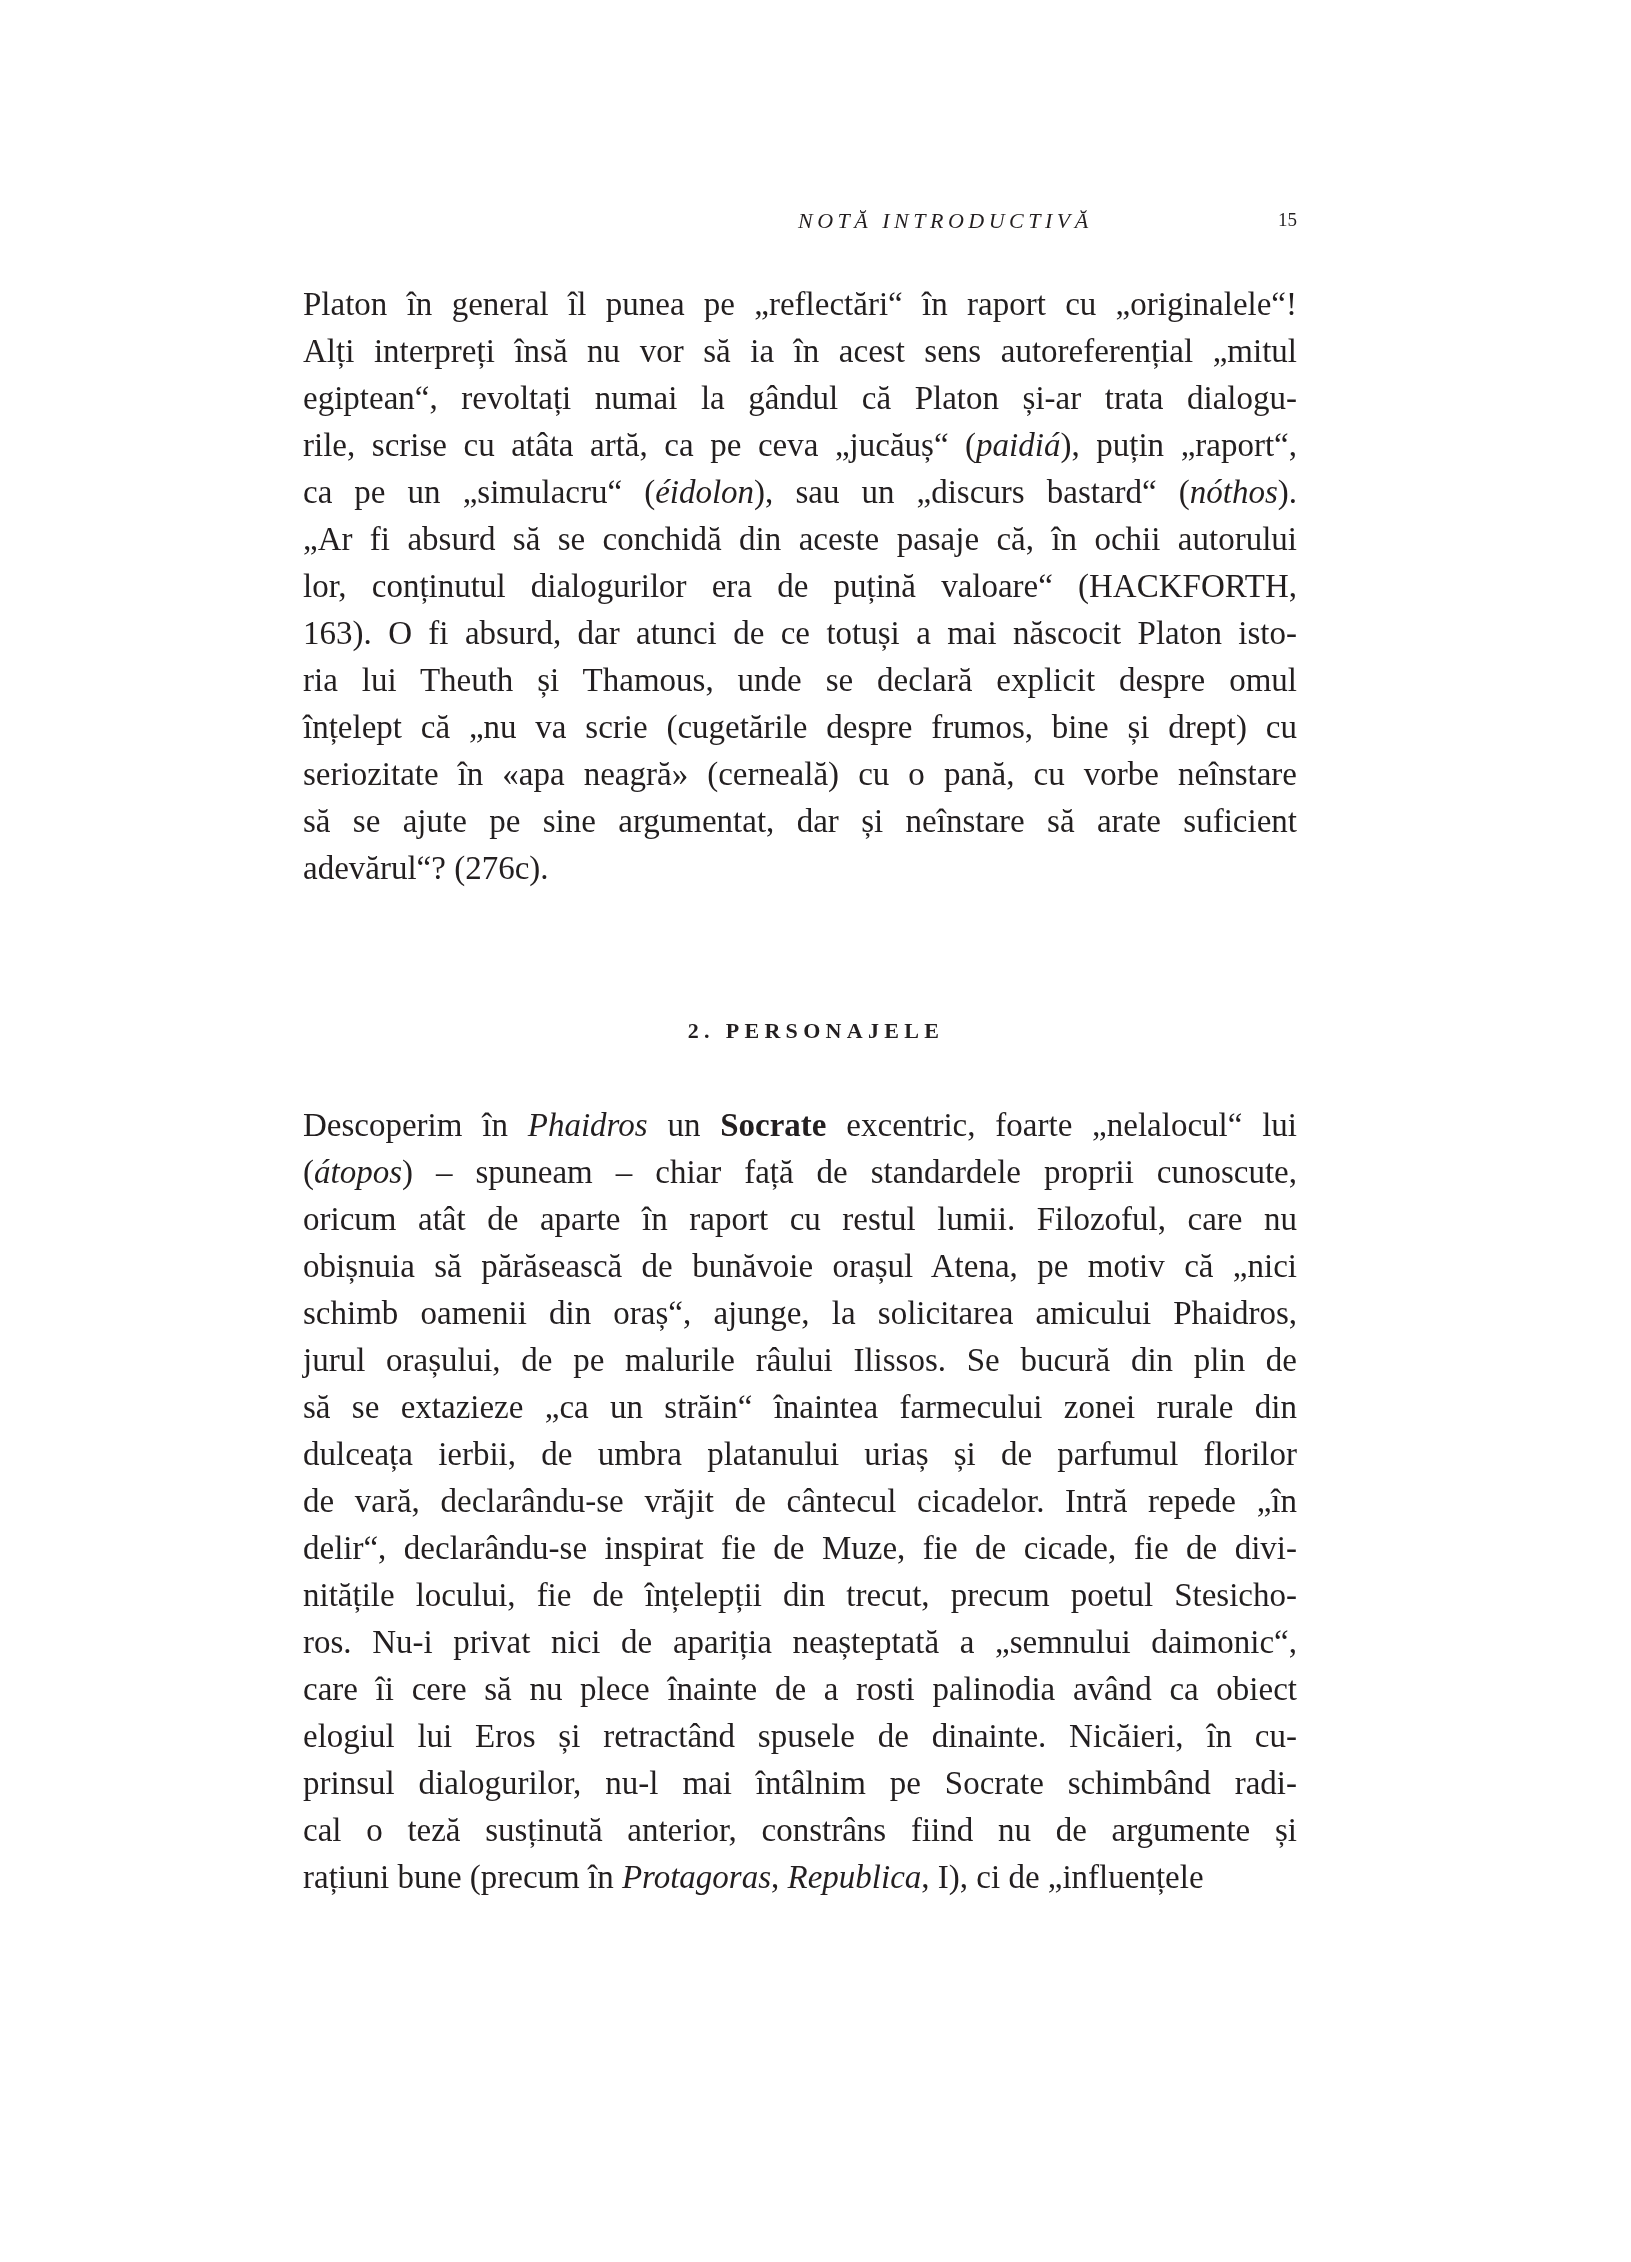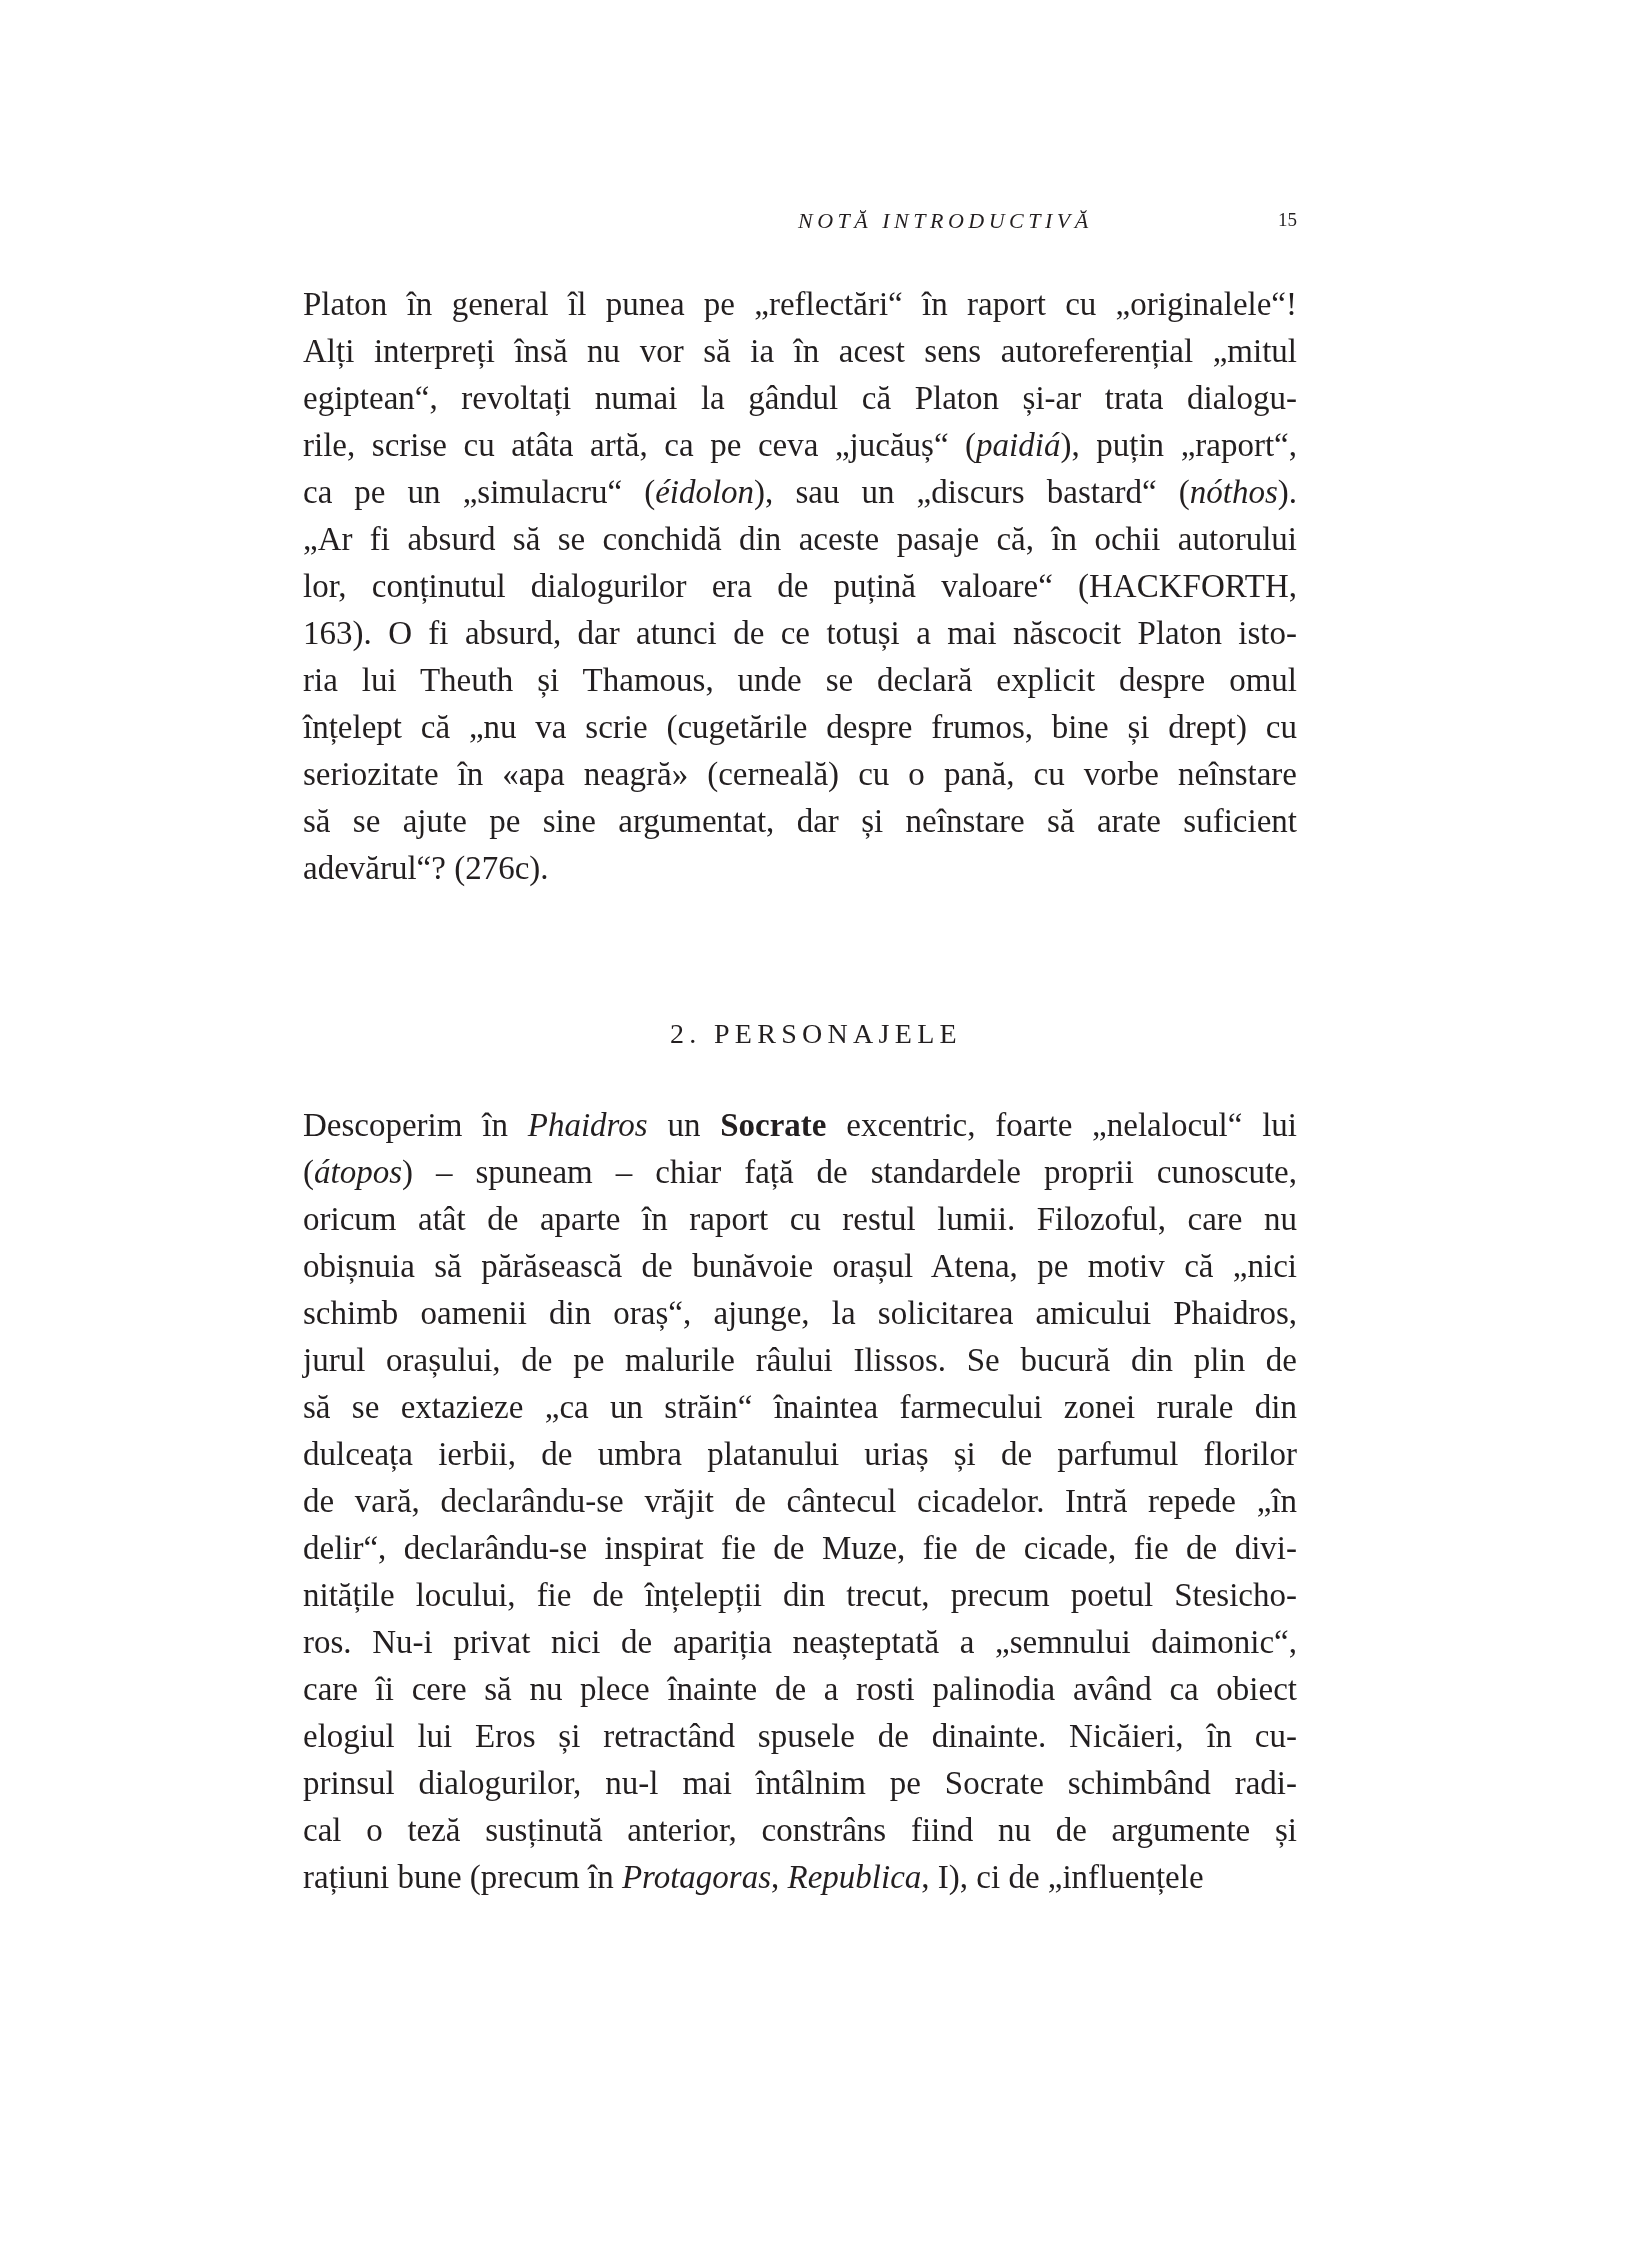--- a/index.html
+++ b/index.html
@@ -6,21 +6,21 @@
   body { width: 1632px; height: 2263px; position: relative; overflow: hidden; }
   .page { position: absolute; left: 0; top: 0; width: 1632px; height: 2263px; background: #ffffff; color: #231f20; font-family: "Liberation Serif", "DejaVu Serif", serif; }
   .running-head { position: absolute; top: 207px; left: 798px; width: 499px; height: 36px; font-size: 22px; letter-spacing: 4.5px; }
   .running-title { position: absolute; left: 0; top: 1px; font-style: italic; }
   .page-number { position: absolute; right: 0; top: 2px; font-size: 19px; letter-spacing: 0; }
   .text-block { position: absolute; left: 303px; width: 994px; font-size: 33px; }
   .line { display: block; height: 47px; line-height: 47px; white-space: nowrap; text-align: justify; text-align-last: justify; }
   .line.last { text-align-last: left; }
   .para1 { top: 281px; }
   .para2 { top: 1102px; }
-  .section-heading { position: absolute; top: 1018px; left: 0; width: 1632px; text-align: center; font-size: 28px; letter-spacing: 5.3px; }
+  .section-heading { position: absolute; top: 1018px; left: 0; width: 1632px; text-align: center; font-size: 22px; letter-spacing: 5.3px; font-weight: bold; }
   em { font-style: italic; }
   strong { font-weight: bold; }
 </style>
 </head>
 <body>
 
 <div class="page">
   <div class="running-head">
     <span class="running-title">NOTĂ INTRODUCTIVĂ</span>
     <span class="page-number">15</span>

